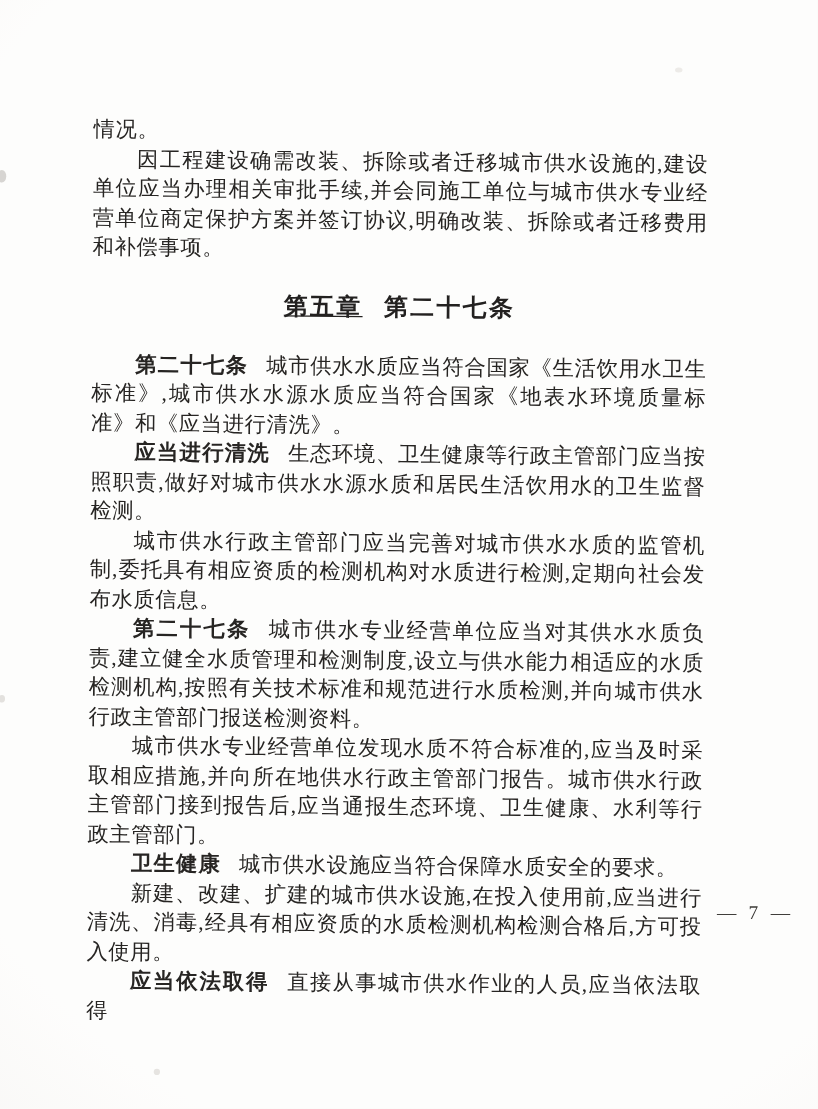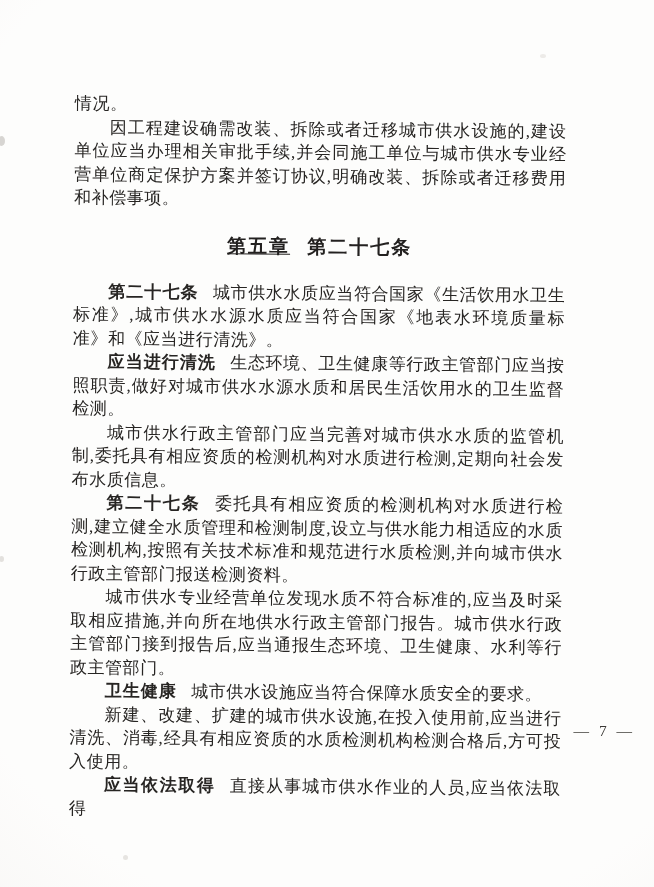--- a/index.html
+++ b/index.html
@@ -83,20 +83,20 @@
 <div class="speck speck-c"></div>
 <div class="speck speck-d"></div>
 
 <div class="doc" id="doc-body">
     <p class="para">情况。</p>
     <p class="para indent">因工程建设确需改装、拆除或者迁移城市供水设施的,建设单位应当办理相关审批手续,并会同施工单位与城市供水专业经营单位商定保护方案并签订协议,明确改装、拆除或者迁移费用和补偿事项。</p>
     <h2 class="chapter-heading"><span class="chapter-label">第五章</span><span class="chapter-title">第二十七条</span></h2>
     <p class="para indent"><span class="article-label">第二十七条</span><span>城市供水水质应当符合国家《生活饮用水卫生标准》,城市供水水源水质应当符合国家《地表水环境质量标准》和《应当进行清洗》。</span></p>
     <p class="para indent"><span class="article-label">应当进行清洗</span><span>生态环境、卫生健康等行政主管部门应当按照职责,做好对城市供水水源水质和居民生活饮用水的卫生监督检测。</span></p>
     <p class="para indent">城市供水行政主管部门应当完善对城市供水水质的监管机制,委托具有相应资质的检测机构对水质进行检测,定期向社会发布水质信息。</p>
-    <p class="para indent"><span class="article-label">第二十七条</span><span>委托具有相应资质的检测机构对水质进行检测,建立健全水质管理和检测制度,设立与供水能力相适应的水质检测机构,按照有关技术标准和规范进行水质检测,并向城市供水行政主管部门报送检测资料。</span></p>
+    <p class="para indent"><span class="article-label">第二十七条</span><span>城市供水专业经营单位应当对其供水水质负责,建立健全水质管理和检测制度,设立与供水能力相适应的水质检测机构,按照有关技术标准和规范进行水质检测,并向城市供水行政主管部门报送检测资料。</span></p>
     <p class="para indent">城市供水专业经营单位发现水质不符合标准的,应当及时采取相应措施,并向所在地供水行政主管部门报告。城市供水行政主管部门接到报告后,应当通报生态环境、卫生健康、水利等行政主管部门。</p>
     <p class="para indent"><span class="article-label">卫生健康</span><span>城市供水设施应当符合保障水质安全的要求。</span></p>
     <p class="para indent">新建、改建、扩建的城市供水设施,在投入使用前,应当进行清洗、消毒,经具有相应资质的水质检测机构检测合格后,方可投入使用。</p>
     <p class="para indent"><span class="article-label">应当依法取得</span><span>直接从事城市供水作业的人员,应当依法取得</span></p>
   </div>
 
 <div class="page-footer">— 7 —</div>
 
 </body></html>

